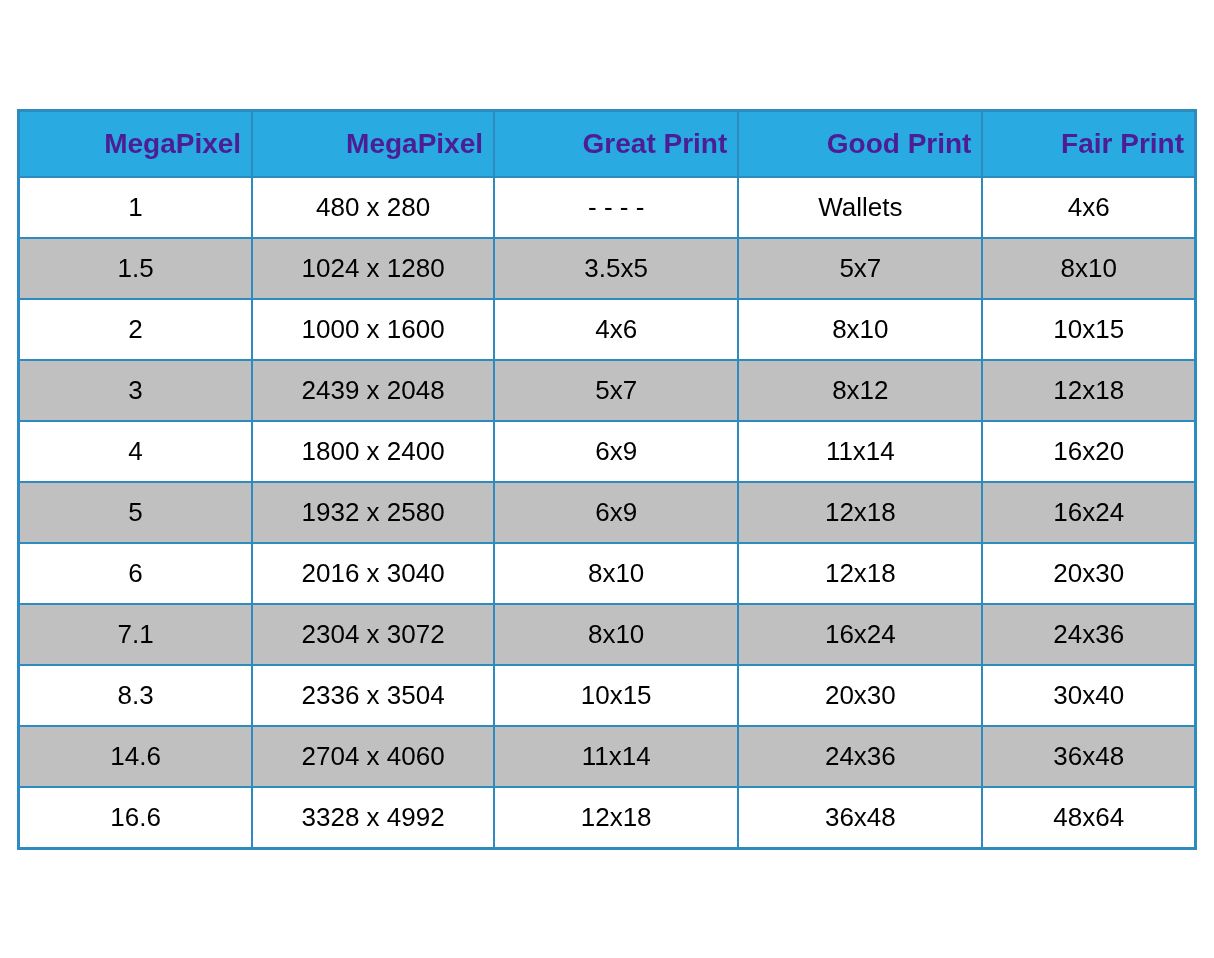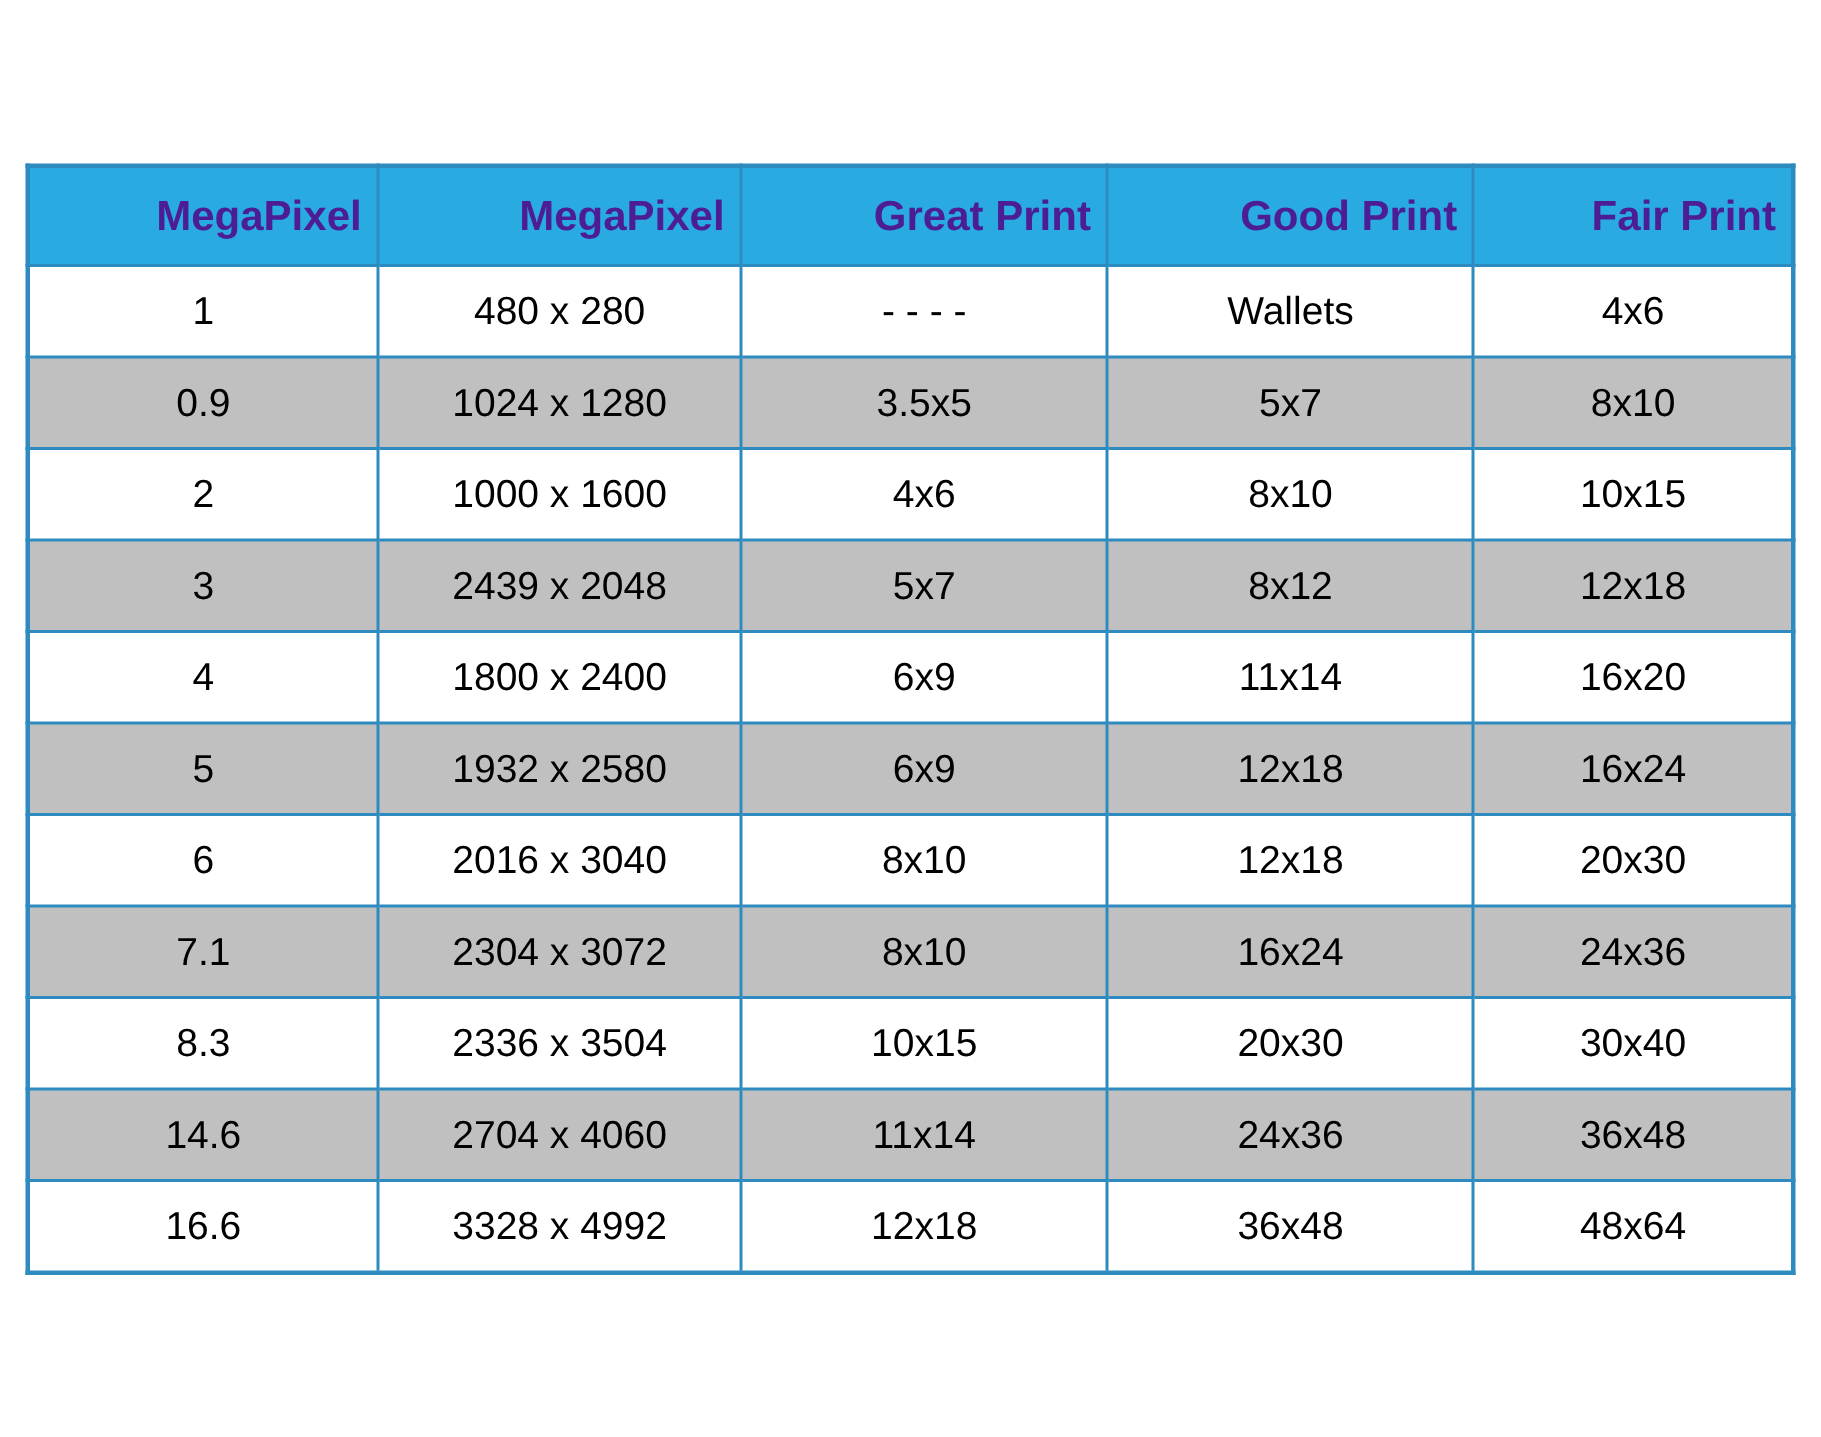--- a/index.html
+++ b/index.html
@@ -69,21 +69,21 @@
     </thead>
     <tbody id="table-body">
     <tr>
           <td>1</td>
           <td>480 x 280</td>
           <td>- - - -</td>
           <td>Wallets</td>
           <td>4x6</td>
         </tr>
         <tr>
-          <td>0.9</td>
+          <td>1.5</td>
           <td>1024 x 1280</td>
           <td>3.5x5</td>
           <td>5x7</td>
           <td>8x10</td>
         </tr>
         <tr>
           <td>2</td>
           <td>1000 x 1600</td>
           <td>4x6</td>
           <td>8x10</td>

